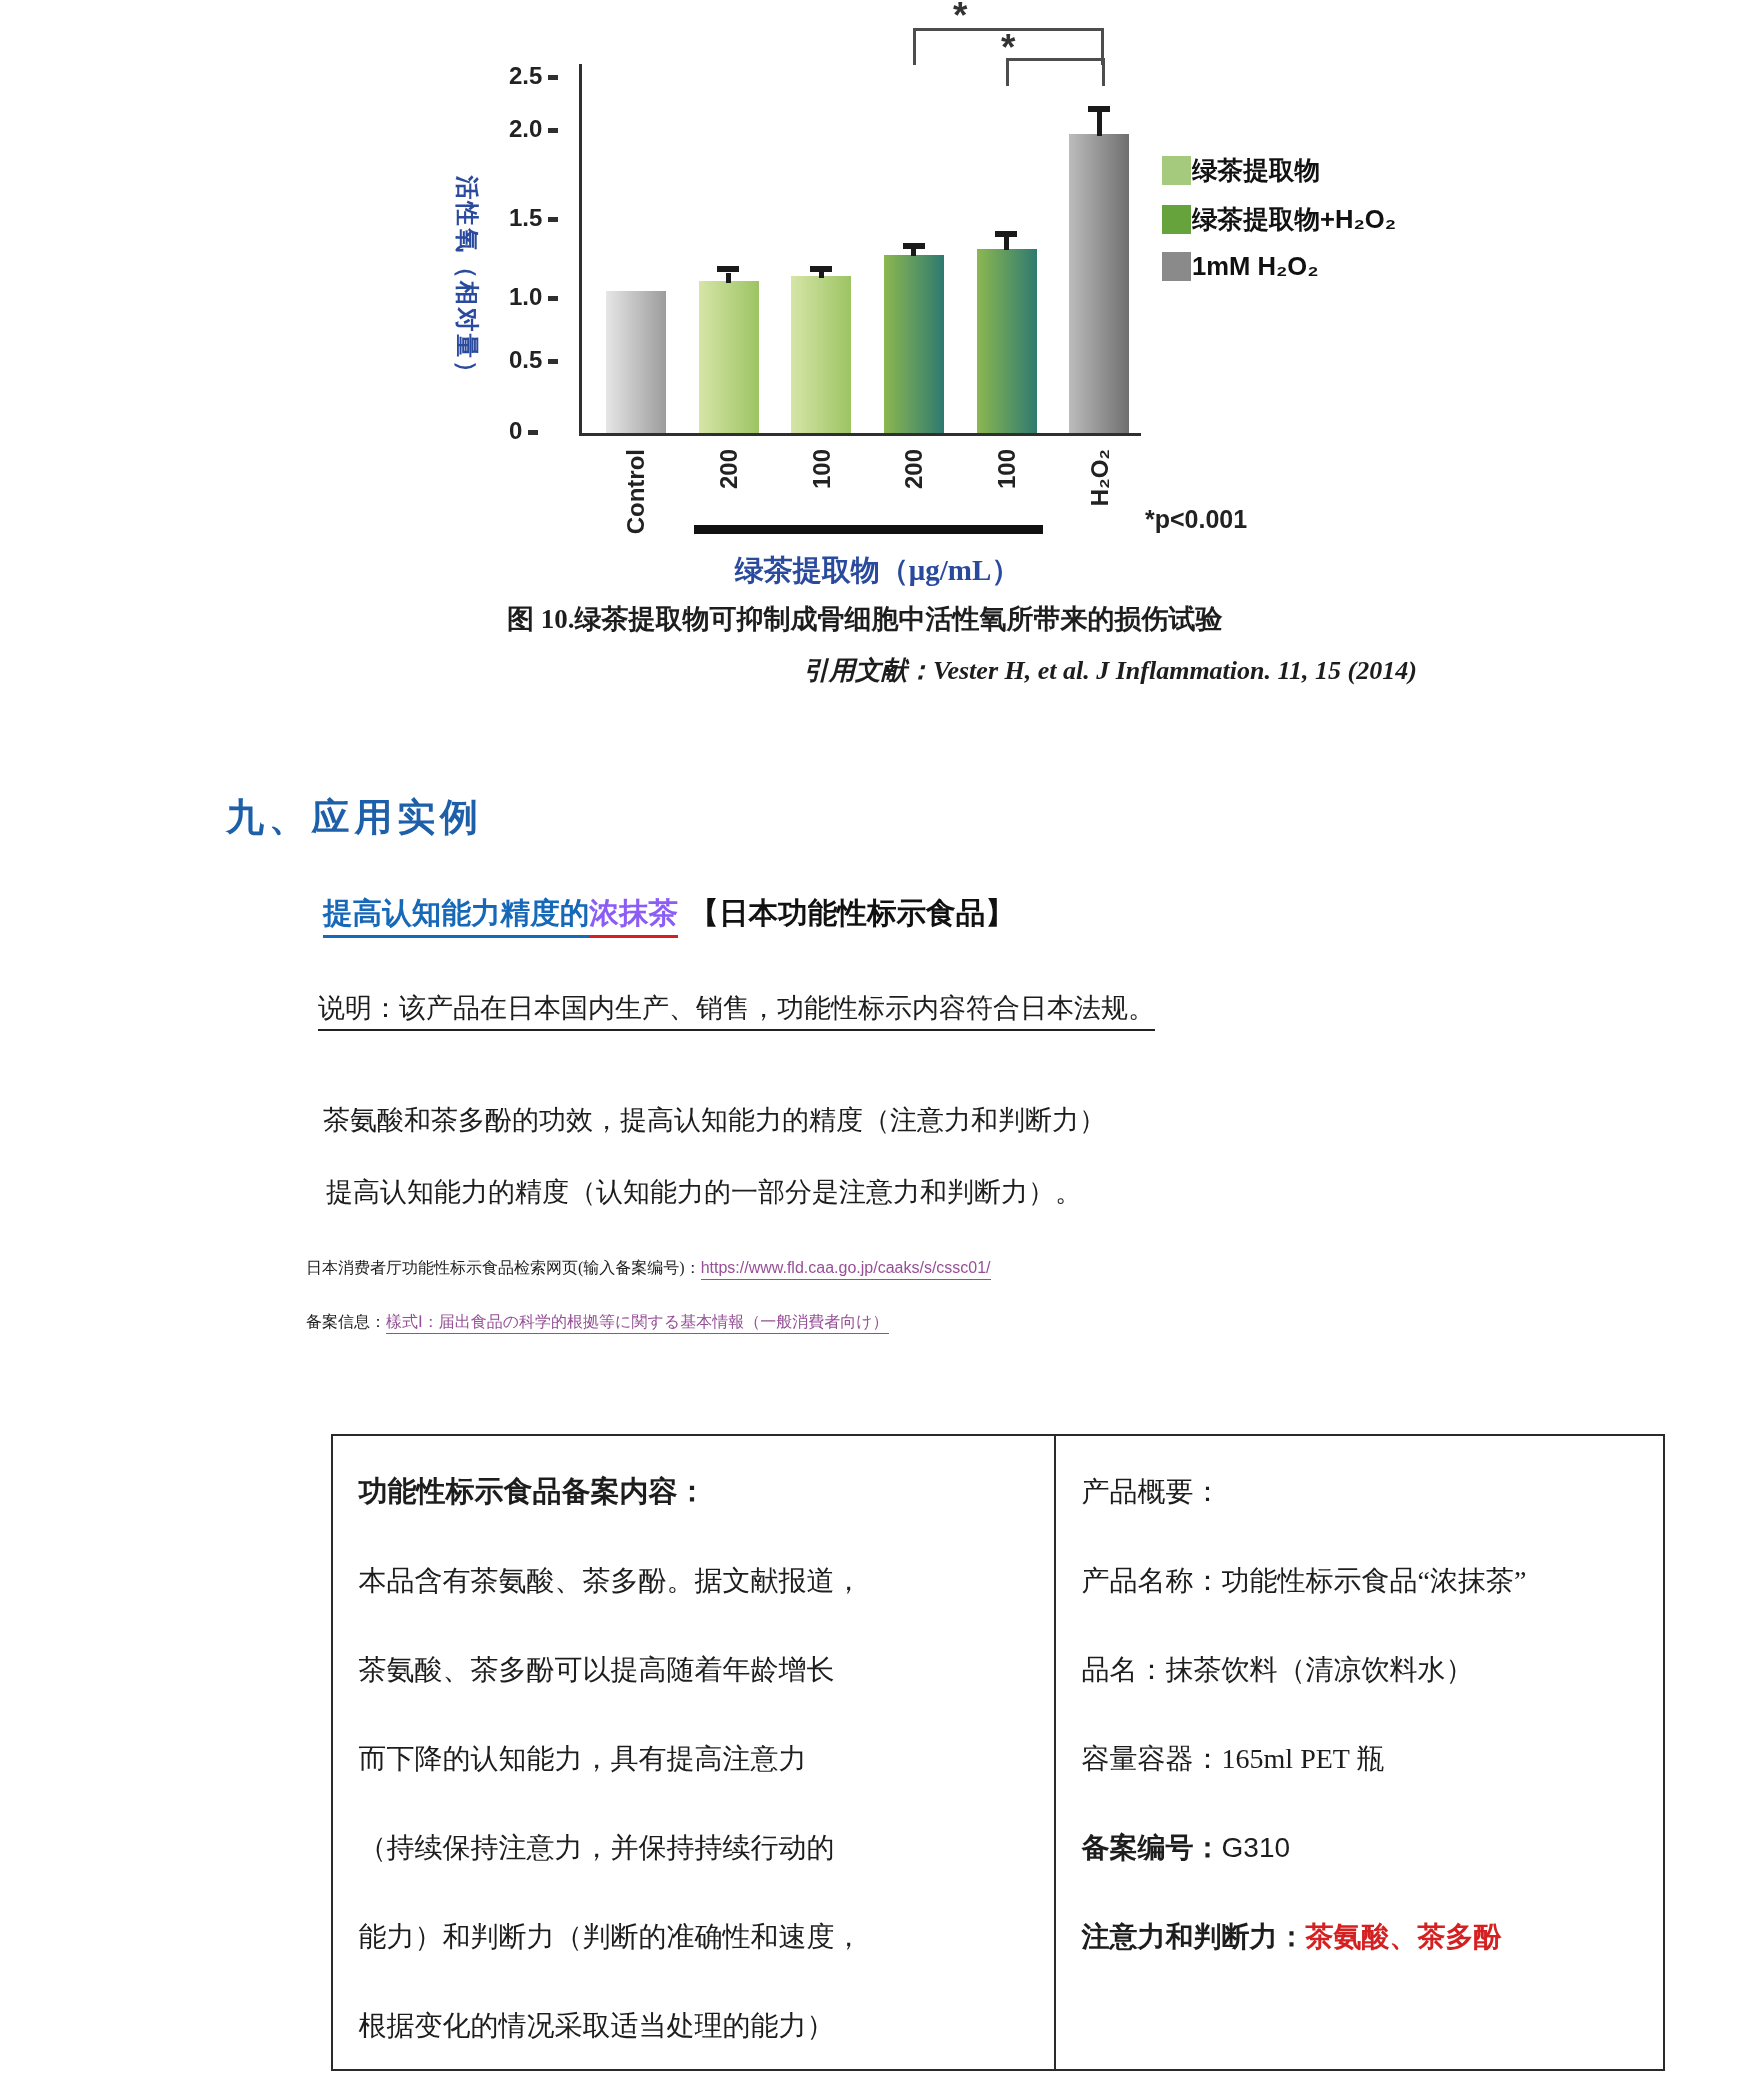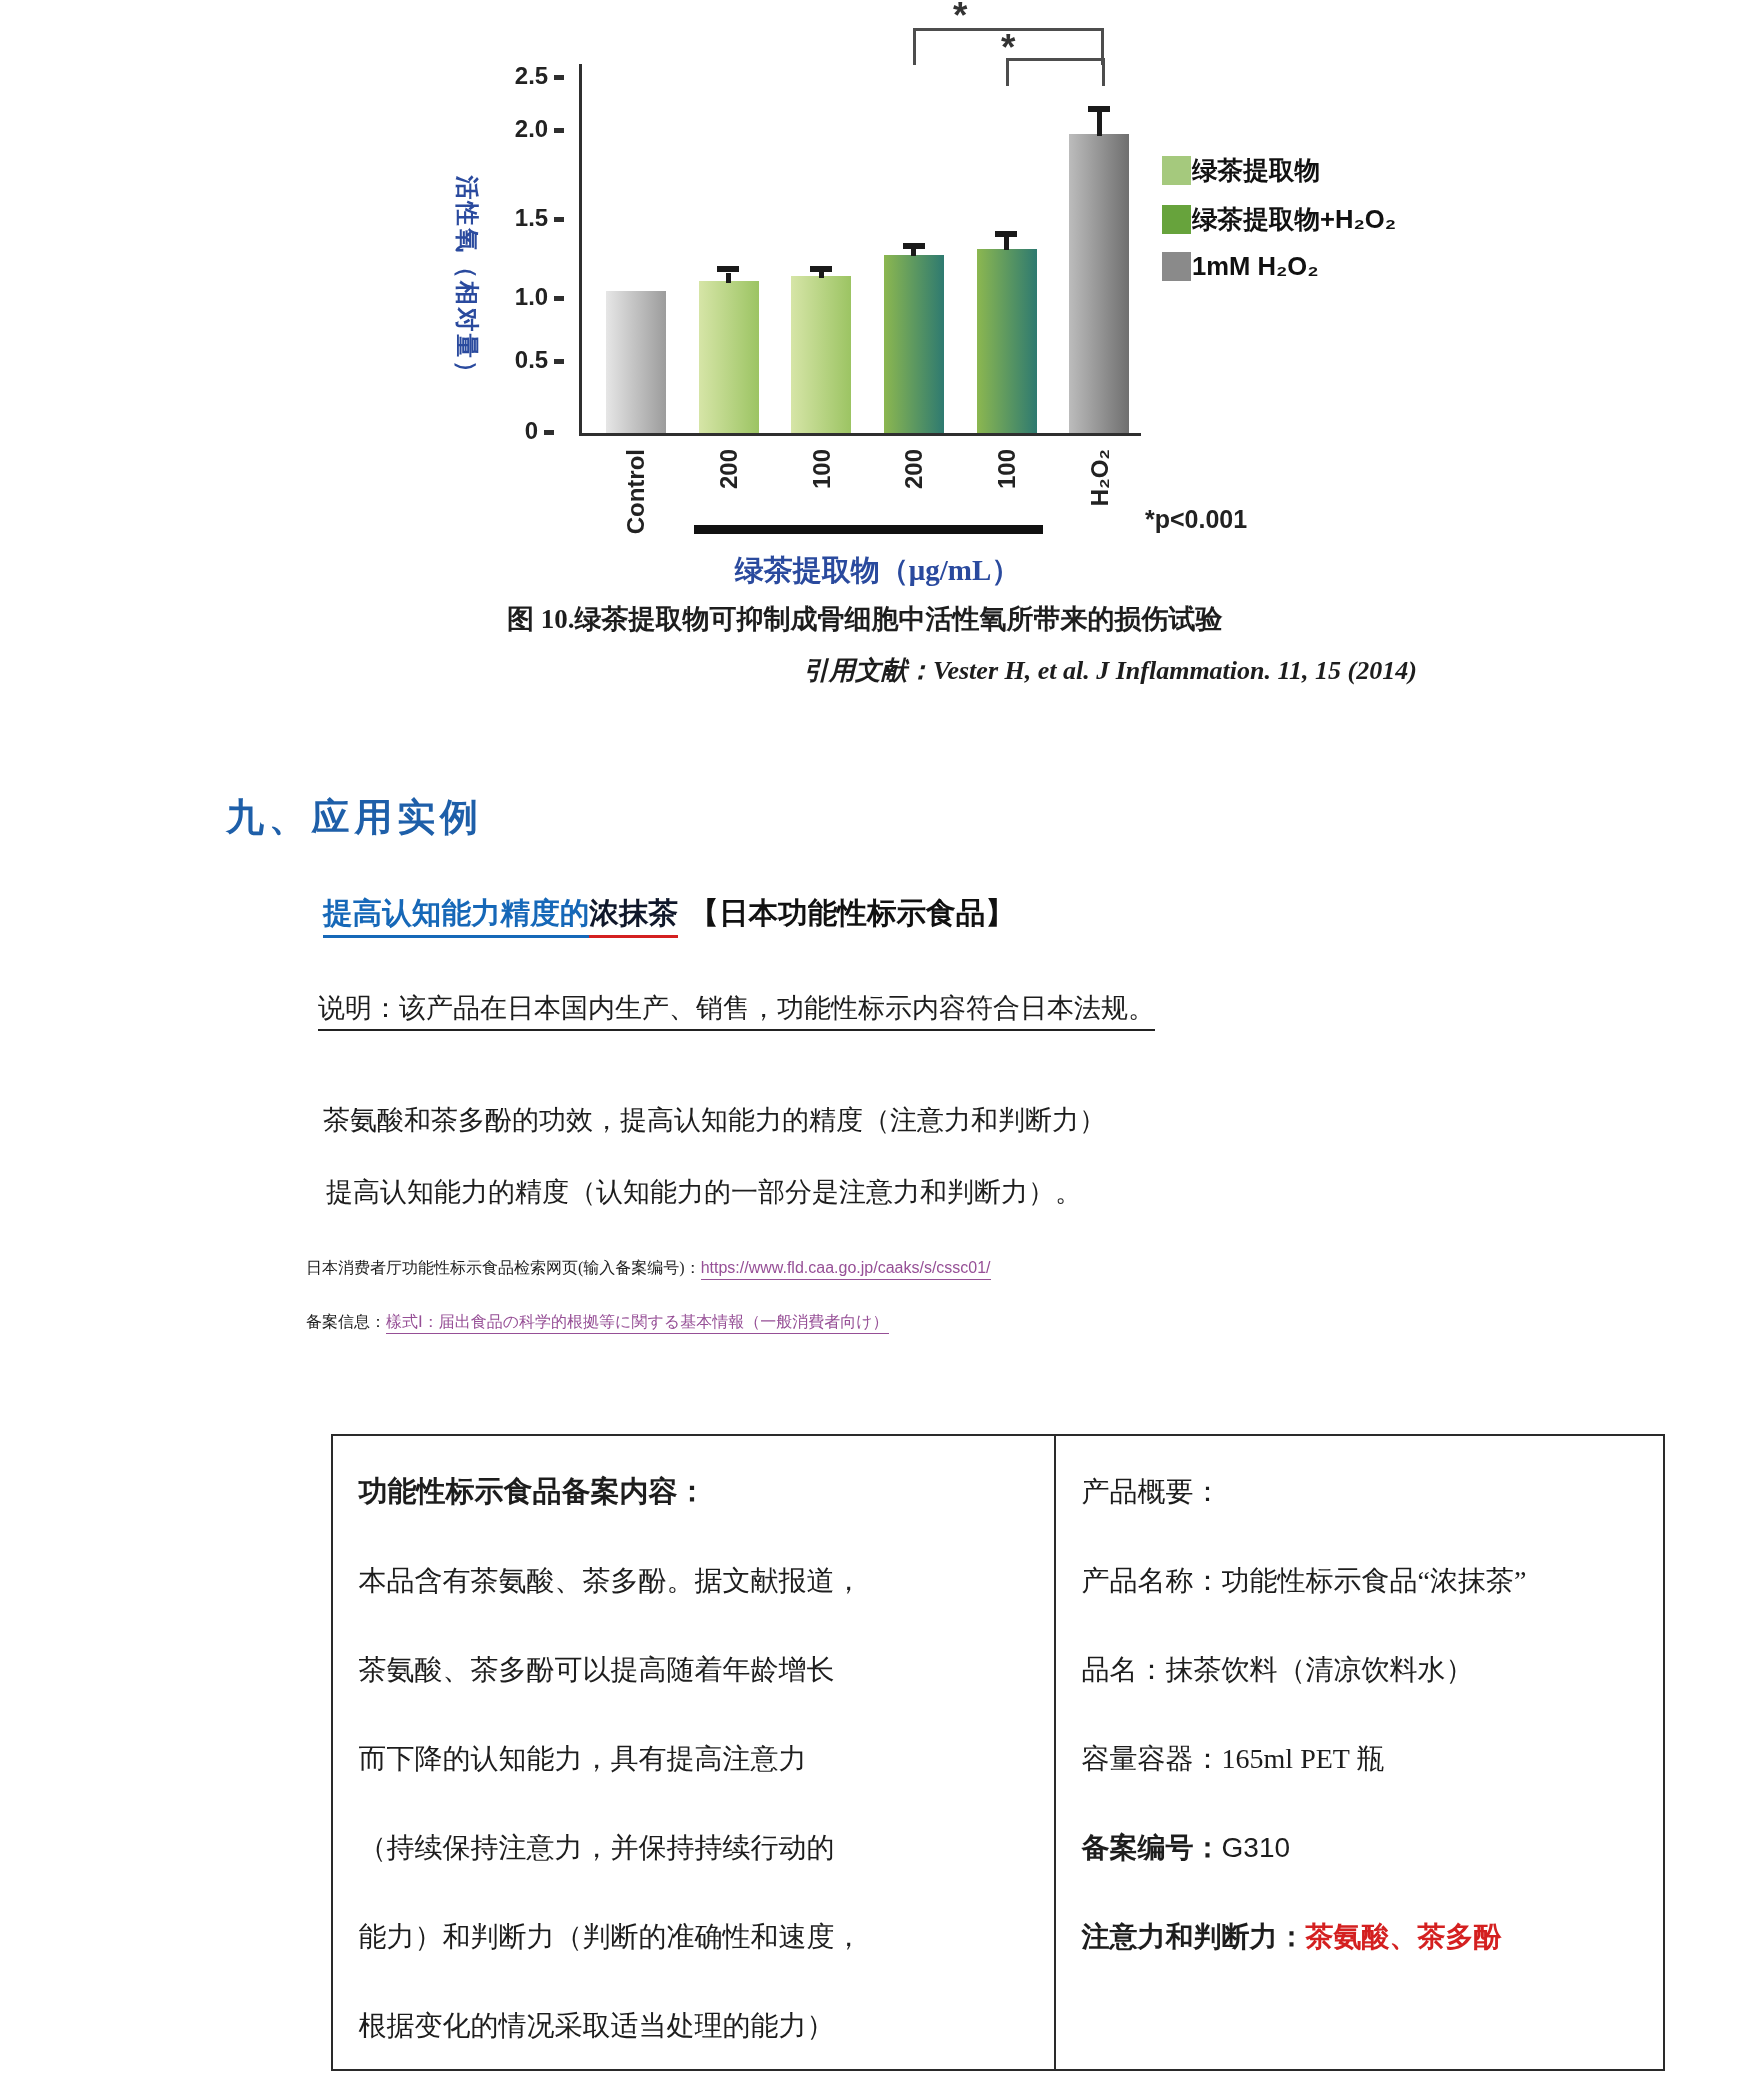--- a/index.html
+++ b/index.html
@@ -5,21 +5,21 @@
   html,body{margin:0;padding:0;background:#ffffff;}
   .page{position:relative;width:1763px;height:2077px;background:#fff;overflow:hidden;
         font-family:"Liberation Serif",serif;color:#1d1d1d;}
 
   
   .chart{position:absolute;left:431px;top:16px;width:1054px;height:591px;}
   .plot{position:absolute;left:148px;top:48px;width:559px;height:369px;
         border-left:3.2px solid #2f2f2f;border-bottom:3.2px solid #2f2f2f;}
   .bar{position:absolute;bottom:0;}
   .err-stem,.err-cap{position:absolute;background:#1a1a1a;}
-  .ytick{position:absolute;left:78px;width:61px;text-align:center;
+  .ytick{position:absolute;left:78px;width:61px;text-align:left;
          font:700 24px "Liberation Sans",sans-serif;color:#222;}
   .ytick::after{content:"";display:inline-block;width:10.4px;height:4.8px;background:#2f2f2f;
                 margin-left:5.6px;vertical-align:middle;}
   .xtick{position:absolute;width:120px;text-align:right;transform:rotate(-90deg);
          transform-origin:left top;font:600 24px "Liberation Sans",sans-serif;color:#222;}
   .ylab{position:absolute;left:-84px;top:249px;width:240px;text-align:center;
         transform:rotate(90deg);font:700 24px "Liberation Serif",serif;
         color:#2a4a9e;letter-spacing:2.4px;}
   .sig{position:absolute;border:3.2px solid #4d4d4d;border-bottom:none;}
   .sig-star{position:absolute;font:700 37px "Liberation Sans",sans-serif;color:#333;}
@@ -32,21 +32,21 @@
           font:700 29px "Liberation Serif",serif;color:#2a4a9e;}
   .pnote{position:absolute;left:563px;top:441px;font:600 25px "Liberation Sans",sans-serif;color:#222;}
 
   
   .caption{position:absolute;left:507px;top:601px;font-size:27px;font-weight:700;}
   .citation{position:absolute;left:803px;top:653px;font-size:26px;font-style:italic;font-weight:600;}
   .section-title{position:absolute;left:226px;top:792px;font-size:38px;font-weight:700;
                  color:#1e5fa9;letter-spacing:4.8px;}
   .headline{position:absolute;left:323px;top:893px;font-size:29.6px;font-weight:700;}
   .hl-blue{color:#1668b8;border-bottom:3.2px solid #1668b8;padding-bottom:6.4px;}
-  .hl-red{color:#0f172a;border-bottom:3.2px solid #d42020;padding-bottom:6.4px;}
+  .hl-red{color:#8b5cf6;border-bottom:3.2px solid #d42020;padding-bottom:6.4px;}
   .hl-black{color:#111;margin-left:11.2px;}
   .para{position:absolute;font-size:27px;}
   .p1{left:318px;top:990px;}
   .p1 span{border-bottom:2.4px solid #222;padding-bottom:5.6px;}
   .p2{left:323px;top:1083px;margin-top:19px;}
   .p3{left:326px;top:1174px;}
   .linkline{position:absolute;font-size:16px;}
   .l1{left:306px;top:1258px;}
   .l2{left:306px;top:1312px;}
   .plink{color:#964f96;border-bottom:1.6px solid #964f96;padding-bottom:3.2px;cursor:pointer;}

